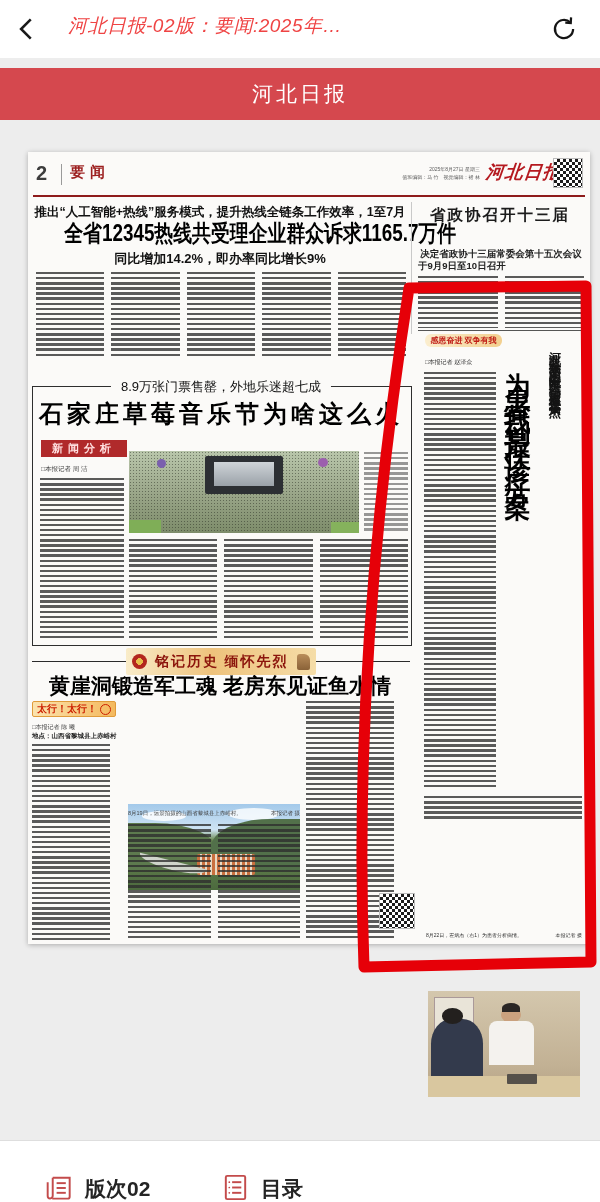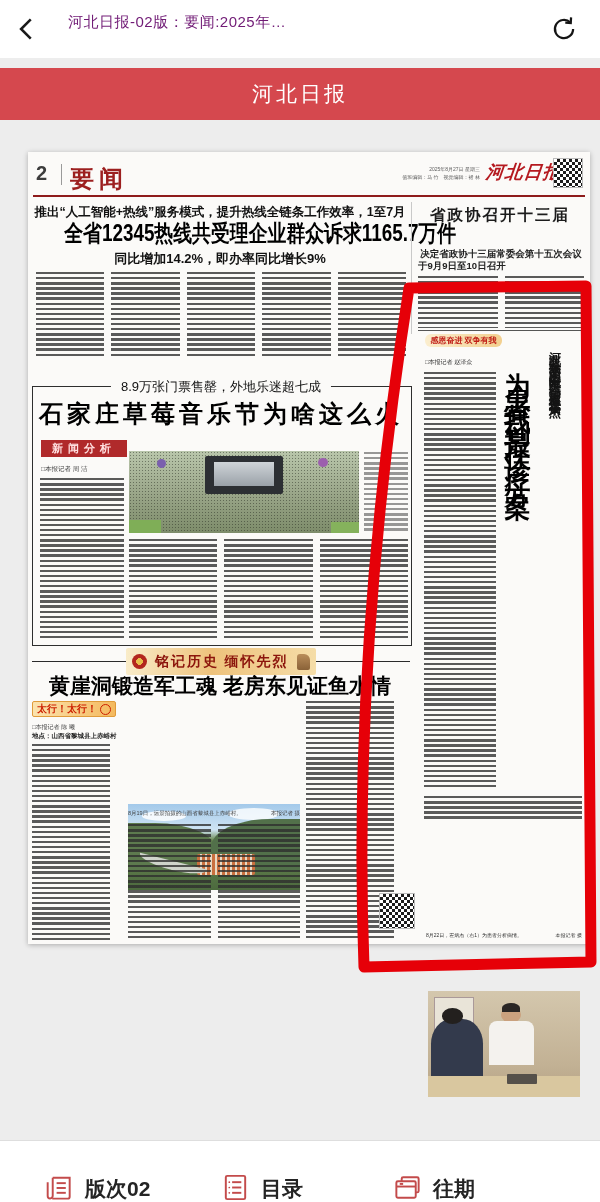--- a/index.html
+++ b/index.html
@@ -1,20 +1,20 @@
 <!DOCTYPE html>
 <html><head>
 <meta charset="utf-8">
 <style>
   html,body{margin:0;padding:0;}
   body{width:600px;height:1202px;background:#ededed;font-family:"Liberation Sans","DejaVu Sans",sans-serif;overflow:hidden;position:relative;}
   .abs{position:absolute;}
   
   .navbar{position:absolute;left:0;top:0;width:600px;height:58px;background:#ffffff;z-index:30;}
-  .nav-title{position:absolute;left:68px;top:13px;font-size:15px;color:#701a75;font-weight:500;letter-spacing:.5px;white-space:nowrap;}
+  .nav-title{position:absolute;left:68px;top:13px;font-size:19px;color:#ef4444;font-weight:500;letter-spacing:.5px;white-space:nowrap;font-style:italic;}
   .icon-btn{position:absolute;width:30px;height:30px;}
   
   .app-banner{position:absolute;left:0;top:68px;width:600px;height:52px;background:#d5484e;z-index:29;display:flex;align-items:center;justify-content:center;}
   .app-banner span{color:#fff;font-size:21px;letter-spacing:3px;font-weight:500;}
   
   .paper{position:absolute;left:28px;top:152px;width:562px;height:792px;background:#fbfaf8;box-shadow:0 1px 5px rgba(0,0,0,.28);z-index:5;}
   .pg{position:absolute;}
   .serif{font-family:"Liberation Serif","DejaVu Serif",serif;}
   
   .tx{background:repeating-linear-gradient(180deg,rgba(45,45,45,.78) 0 2.4px,transparent 2.4px 5.1px);}
@@ -56,21 +56,21 @@
 </div>
 
 <div class="app-banner">
   <span>河北日报</span>
 </div>
 
 <div class="paper">
 
   <div class="pg" style="left:8px;top:10px;font-size:20px;font-weight:bold;color:#3d3d3d;">2</div>
   <div class="pg" style="left:33px;top:12px;width:1px;height:21px;background:#9a9a9a;"></div>
-  <div class="pg" style="left:42px;top:11px;font-size:24px;font-weight:900;color:#9c1f1f;letter-spacing:5px;">要闻</div>
+  <div class="pg" style="left:42px;top:11px;font-size:15px;font-weight:900;color:#9c1f1f;letter-spacing:5px;">要闻</div>
   <div class="pg" style="left:318px;top:13px;width:134px;text-align:right;font-size:5px;line-height:8px;color:#5d5d5d;">
     <div>2025年8月27日 星期三</div>
     <div>值班编辑：马 竹　视觉编辑：褚 林</div>
   </div>
   <div class="pg serif" style="left:458px;top:8px;font-size:18px;font-weight:900;color:#b5191f;font-style:italic;letter-spacing:1px;transform:skewX(-6deg);">河北日报</div>
   <div class="pg qr" style="left:526px;top:7px;width:28px;height:28px;"></div>
   <div class="pg" style="left:5px;top:43px;width:552px;height:2px;background:#8e1b1b;"></div>
 
   <div class="pg" style="left:4px;top:52px;width:376px;text-align:center;font-size:12.5px;font-weight:700;color:#111;white-space:nowrap;">推出“人工智能+热线”服务模式，提升热线全链条工作效率，1至7月</div>
   <div class="pg" style="left:2px;top:66px;width:380px;text-align:center;font-size:23px;font-weight:900;color:#000;white-space:nowrap;transform:scaleX(.82);transform-origin:center;">全省12345热线共受理企业群众诉求1165.7万件</div>
@@ -198,22 +198,13 @@
       <rect x="6" y="4" width="20" height="24" rx="1.5"></rect>
       <line x1="12.5" y1="10.5" x2="22" y2="10.5"></line>
         <line x1="12.5" y1="16" x2="22" y2="16"></line>
         <line x1="12.5" y1="21.5" x2="22" y2="21.5"></line>
       <circle cx="9.6" cy="10.5" r="0.9" fill="#c34b4b" stroke="none"></circle>
         <circle cx="9.6" cy="16" r="0.9" fill="#c34b4b" stroke="none"></circle>
         <circle cx="9.6" cy="21.5" r="0.9" fill="#c34b4b" stroke="none"></circle>
     </svg>
     <span class="lbl">目录</span>
   </div>
-  <div class="tool-item" style="left:392px;">
-    <svg viewBox="0 0 32 32" width="31" height="31" fill="none" stroke="#c34b4b" stroke-width="2">
-      <path d="M10 9.5V7a1.5 1.5 0 0 1 1.5-1.5H26A1.5 1.5 0 0 1 27.5 7v12.5a1.5 1.5 0 0 1-1.5 1.5h-1.5"></path>
-      <rect x="4.5" y="9.5" width="20" height="17" rx="1.5" fill="#fff"></rect>
-      <line x1="4.5" y1="15" x2="24.5" y2="15"></line>
-      <line x1="8" y1="12.3" x2="11.5" y2="12.3"></line>
-    </svg>
-    <span class="lbl">往期</span>
-  </div>
 </div>
 
 </body></html>

